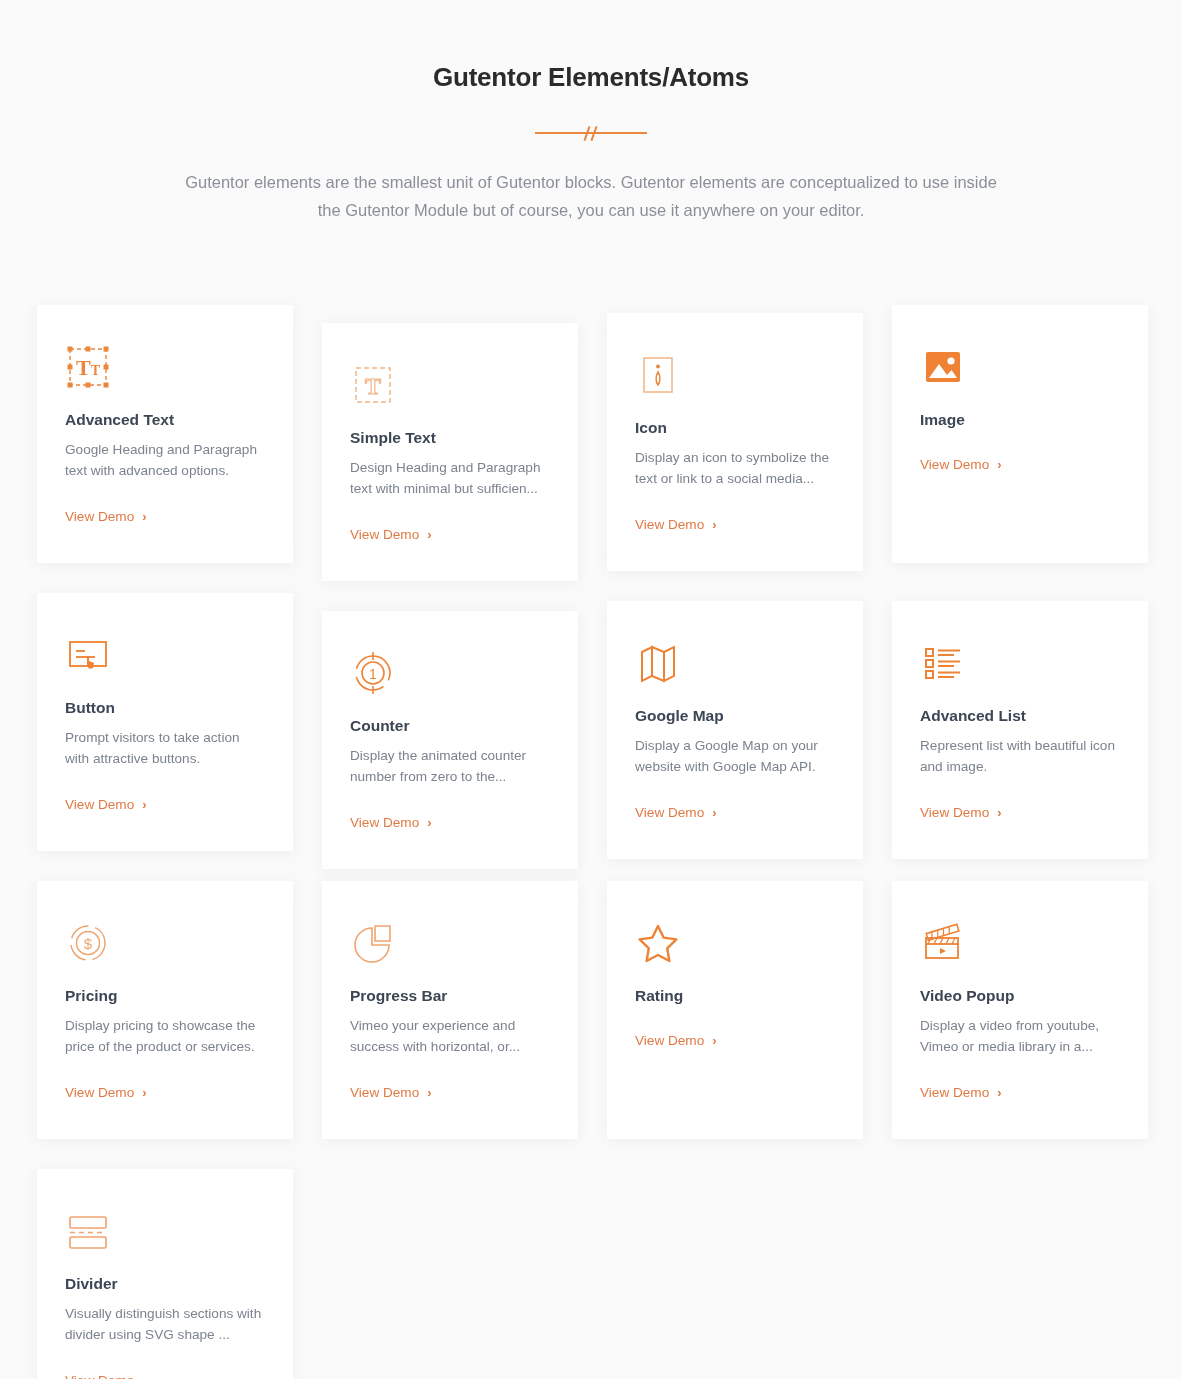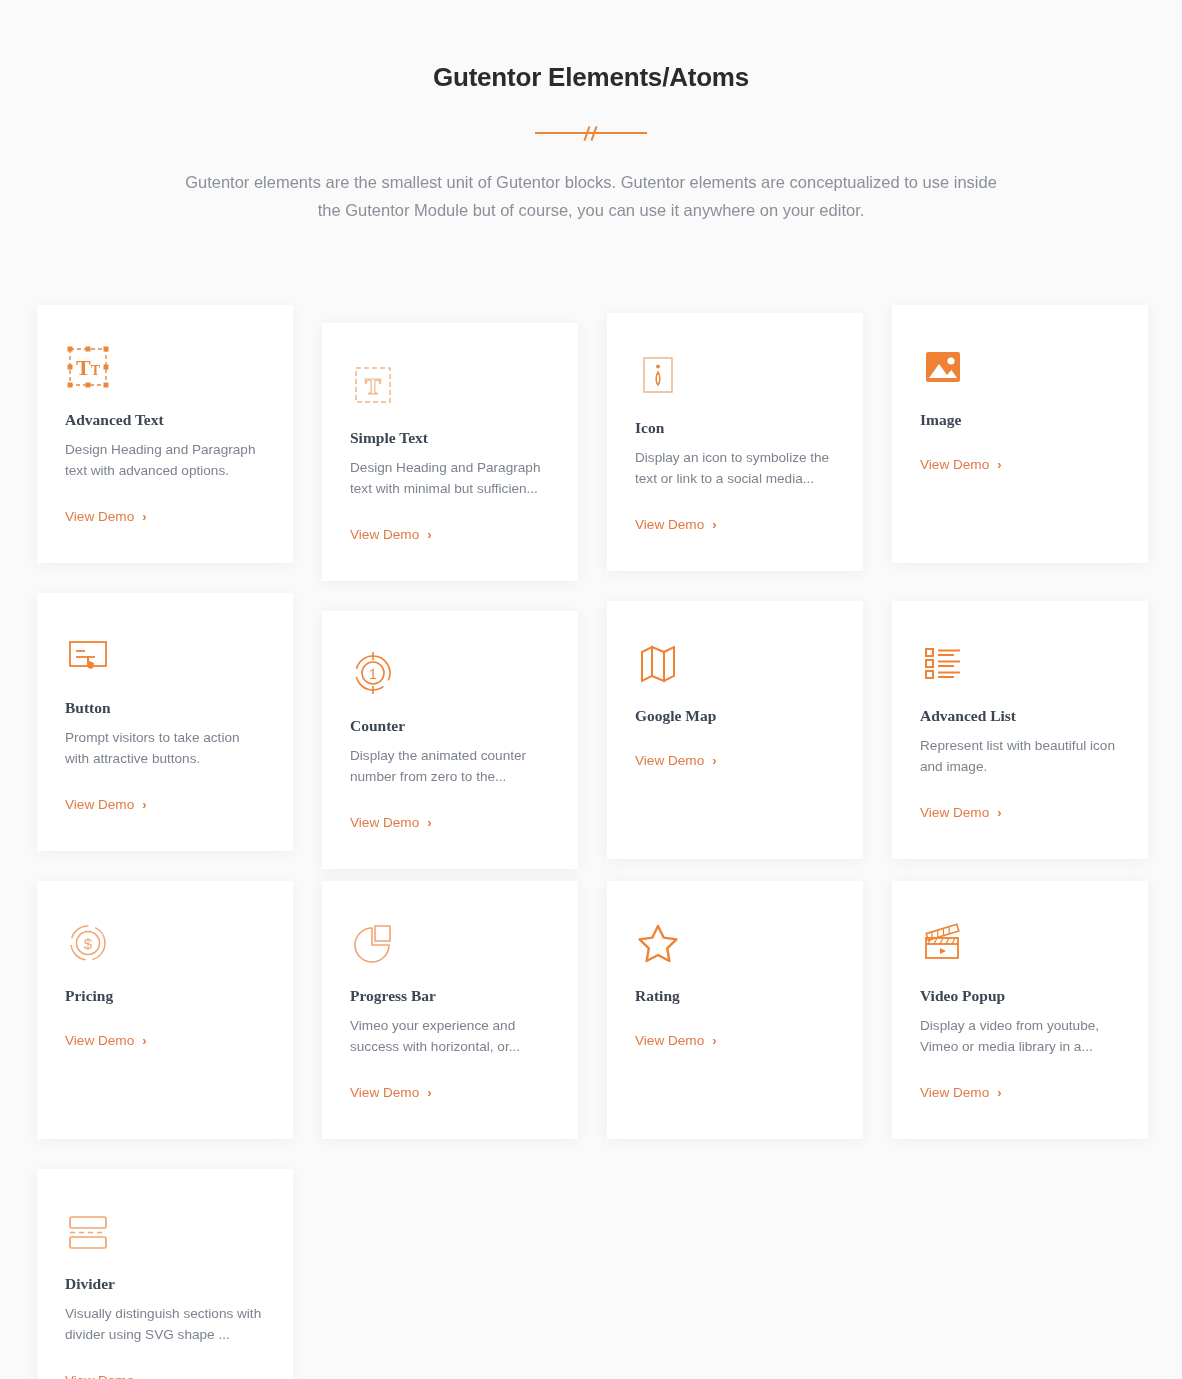--- a/index.html
+++ b/index.html
@@ -83,21 +83,20 @@
   .card .icon-wrap {
     height: 54px;
     display: flex;
     align-items: center;
   }
   .card .card-title {
     margin-top: 17px;
     font-size: 15.5px;
     font-weight: bold;
     color: #3d4654;
-    font-family: Liberation Serif, serif;
   }
   .card .card-desc {
     margin-top: 10px;
     font-size: 13.6px;
     line-height: 21px;
     color: #7b838e;
     min-height: 42px;
   }
   .card .demo-link {
     display: inline-flex;
@@ -144,21 +143,21 @@
           <rect x="2.5" y="38.5" width="5" height="5" fill="#e8873d"></rect>
           <rect x="38.5" y="38.5" width="5" height="5" fill="#e8873d"></rect>
           <rect x="20.5" y="2.5" width="5" height="5" fill="#e8873d"></rect>
           <rect x="20.5" y="38.5" width="5" height="5" fill="#e8873d"></rect>
           <rect x="2.5" y="20.5" width="5" height="5" fill="#e8873d"></rect>
           <rect x="38.5" y="20.5" width="5" height="5" fill="#e8873d"></rect>
           <text x="23" y="31" font-family="Liberation Serif, serif" font-size="22" font-weight="bold" fill="#e8873d" text-anchor="middle">T<tspan font-size="14">T</tspan></text>
         </svg>
       </div>
       <div class="card-title">Advanced Text</div>
-      <div class="card-desc">Design Heading and Paragraph text with advanced options.</div>
+      <div class="card-desc">Google Heading and Paragraph text with advanced options.</div>
       <a class="demo-link" href="#">
         <span>View Demo</span>
         <span class="chev">›</span>
       </a>
     </div>
 
     <div class="card offset-b">
       <div class="icon-wrap">
         <svg width="46" height="46" viewBox="0 0 46 46">
           <rect x="6" y="6" width="34" height="34" fill="none" stroke="#f0b487" stroke-width="1.5" stroke-dasharray="5 3"></rect>
@@ -241,20 +240,21 @@
 
     <div class="card offset-c">
       <div class="icon-wrap">
         <svg width="46" height="46" viewBox="0 0 46 46">
           <path d="M7 12 L17 7 L17 36 L7 41 Z" fill="none" stroke="#ef8234" stroke-width="2"></path>
           <path d="M17 7 L29 12 L29 41 L17 36 Z" fill="none" stroke="#ef8234" stroke-width="2"></path>
           <path d="M29 12 L39 7 L39 36 L29 41 Z" fill="none" stroke="#ef8234" stroke-width="2"></path>
         </svg>
       </div>
       <div class="card-title">Google Map</div>
+      <div class="card-desc">Display a Google Map on your website with Google Map API.</div>
       <a class="demo-link" href="#">
         <span>View Demo</span>
         <span class="chev">›</span>
       </a>
     </div>
 
     <div class="card offset-c">
       <div class="icon-wrap">
         <svg width="46" height="46" viewBox="0 0 46 46">
           <rect x="6" y="9" width="7" height="7" fill="none" stroke="#ef8234" stroke-width="2"></rect>
@@ -278,20 +278,21 @@
 
     <div class="card offset-a">
       <div class="icon-wrap">
         <svg width="46" height="46" viewBox="0 0 46 46">
           <circle cx="23" cy="23" r="17" fill="none" stroke="#f0a472" stroke-width="1.5" stroke-dasharray="22 7"></circle>
           <circle cx="23" cy="23" r="11.5" fill="none" stroke="#f0a472" stroke-width="1.5"></circle>
           <text x="23" y="29" font-family="Liberation Sans, sans-serif" font-size="15" fill="#f0a472" text-anchor="middle">$</text>
         </svg>
       </div>
       <div class="card-title">Pricing</div>
+      <div class="card-desc">Display pricing to showcase the price of the product or services.</div>
       <a class="demo-link" href="#">
         <span>View Demo</span>
         <span class="chev">›</span>
       </a>
     </div>
 
     <div class="card offset-a">
       <div class="icon-wrap">
         <svg width="46" height="46" viewBox="0 0 46 46">
           <path d="M22 25 L22 8 A17 17 0 1 0 39 25 Z" fill="none" stroke="#f0a472" stroke-width="1.6"></path>

